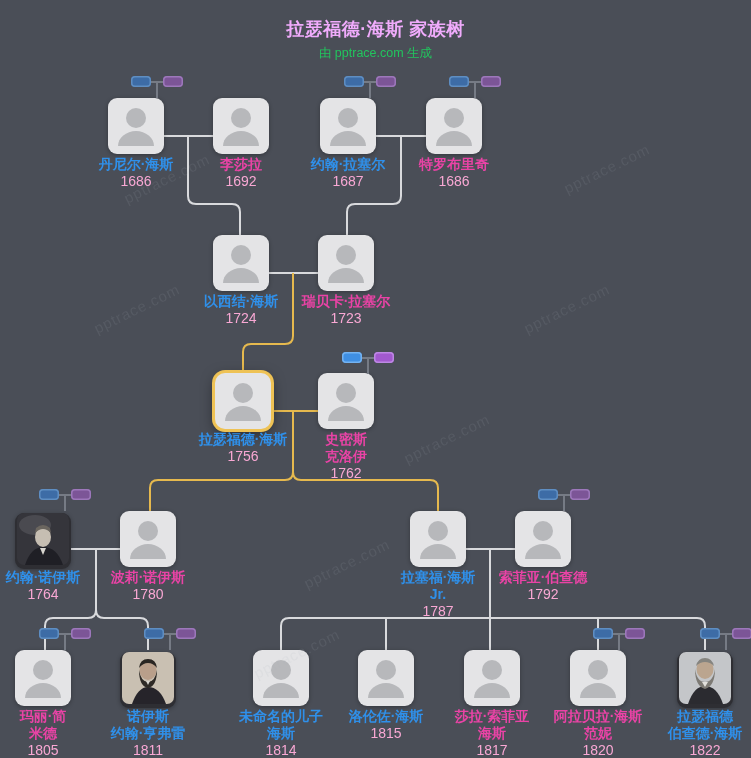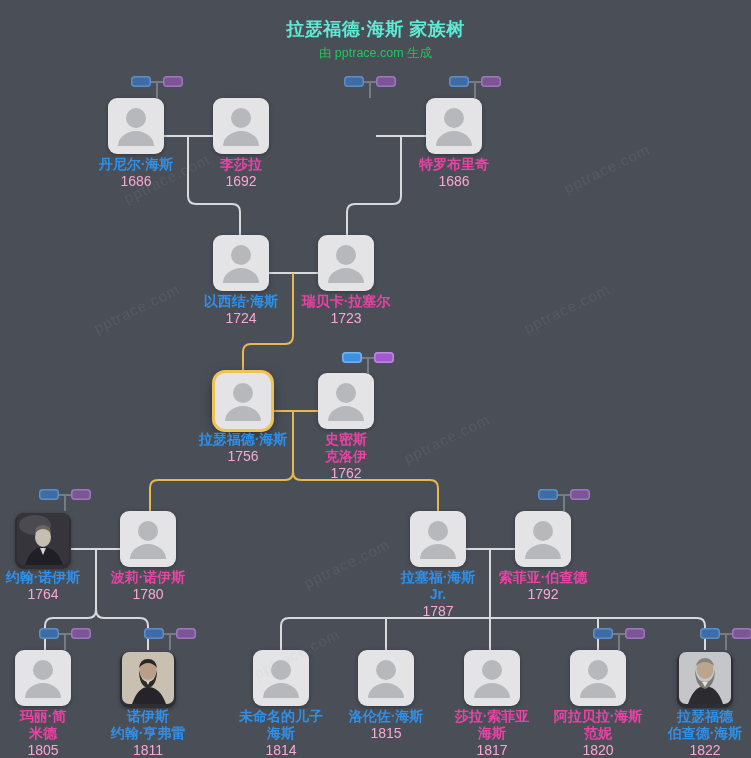--- a/index.html
+++ b/index.html
@@ -1,20 +1,20 @@
 <!DOCTYPE html>
 <html><head>
 <meta charset="utf-8">
 <style>
   html,body{margin:0;padding:0;background:#4a4e57;}
   #stage{position:relative;width:751px;height:758px;background:#4a4e57;overflow:hidden;
          font-family:"Liberation Sans","DejaVu Sans",sans-serif;}
   
   .title{position:absolute;left:0;top:17px;width:751px;text-align:center;
-         color:#5eead4;font-size:18px;font-weight:700;letter-spacing:.5px;}
+         color:#f0abfc;font-size:18px;font-weight:700;letter-spacing:.5px;}
   .subtitle{position:absolute;left:0;top:45px;width:751px;text-align:center;
          color:#22c55e;font-size:12.5px;}
   
   #lines{position:absolute;left:0;top:0;z-index:1;}
   
   .person{position:absolute;width:56px;z-index:2;}
   .card{position:relative;width:56px;height:56px;background:#e4e4e6;border-radius:9px;
         box-shadow:0 1px 4px rgba(0,0,0,.3);cursor:pointer;}
   .card::before{content:"";position:absolute;left:50%;top:10px;margin-left:-10px;
         width:20px;height:20px;border-radius:50%;background:#b7b8bb;}
@@ -88,20 +88,30 @@
   <div class="person" style="left:213px;top:98px">
     <div class="card"></div>
     <div class="label">
         <div class="nm female">
           <div>李莎拉</div>
           <div></div>
         </div>
     <div class="yr">1692</div>
       </div>
   </div>
+  <div class="person" style="left:320px;top:98px">
+    <div class="card"></div>
+    <div class="label">
+        <div class="nm male">
+          <div>约翰·拉塞尔</div>
+          <div></div>
+        </div>
+    <div class="yr">1687</div>
+      </div>
+  </div>
   <div class="person" style="left:426px;top:98px">
     <div class="card"></div>
     <div class="label">
         <div class="nm female">
           <div>特罗布里奇</div>
         </div>
     <div class="yr">1686</div>
       </div>
   </div>
 

